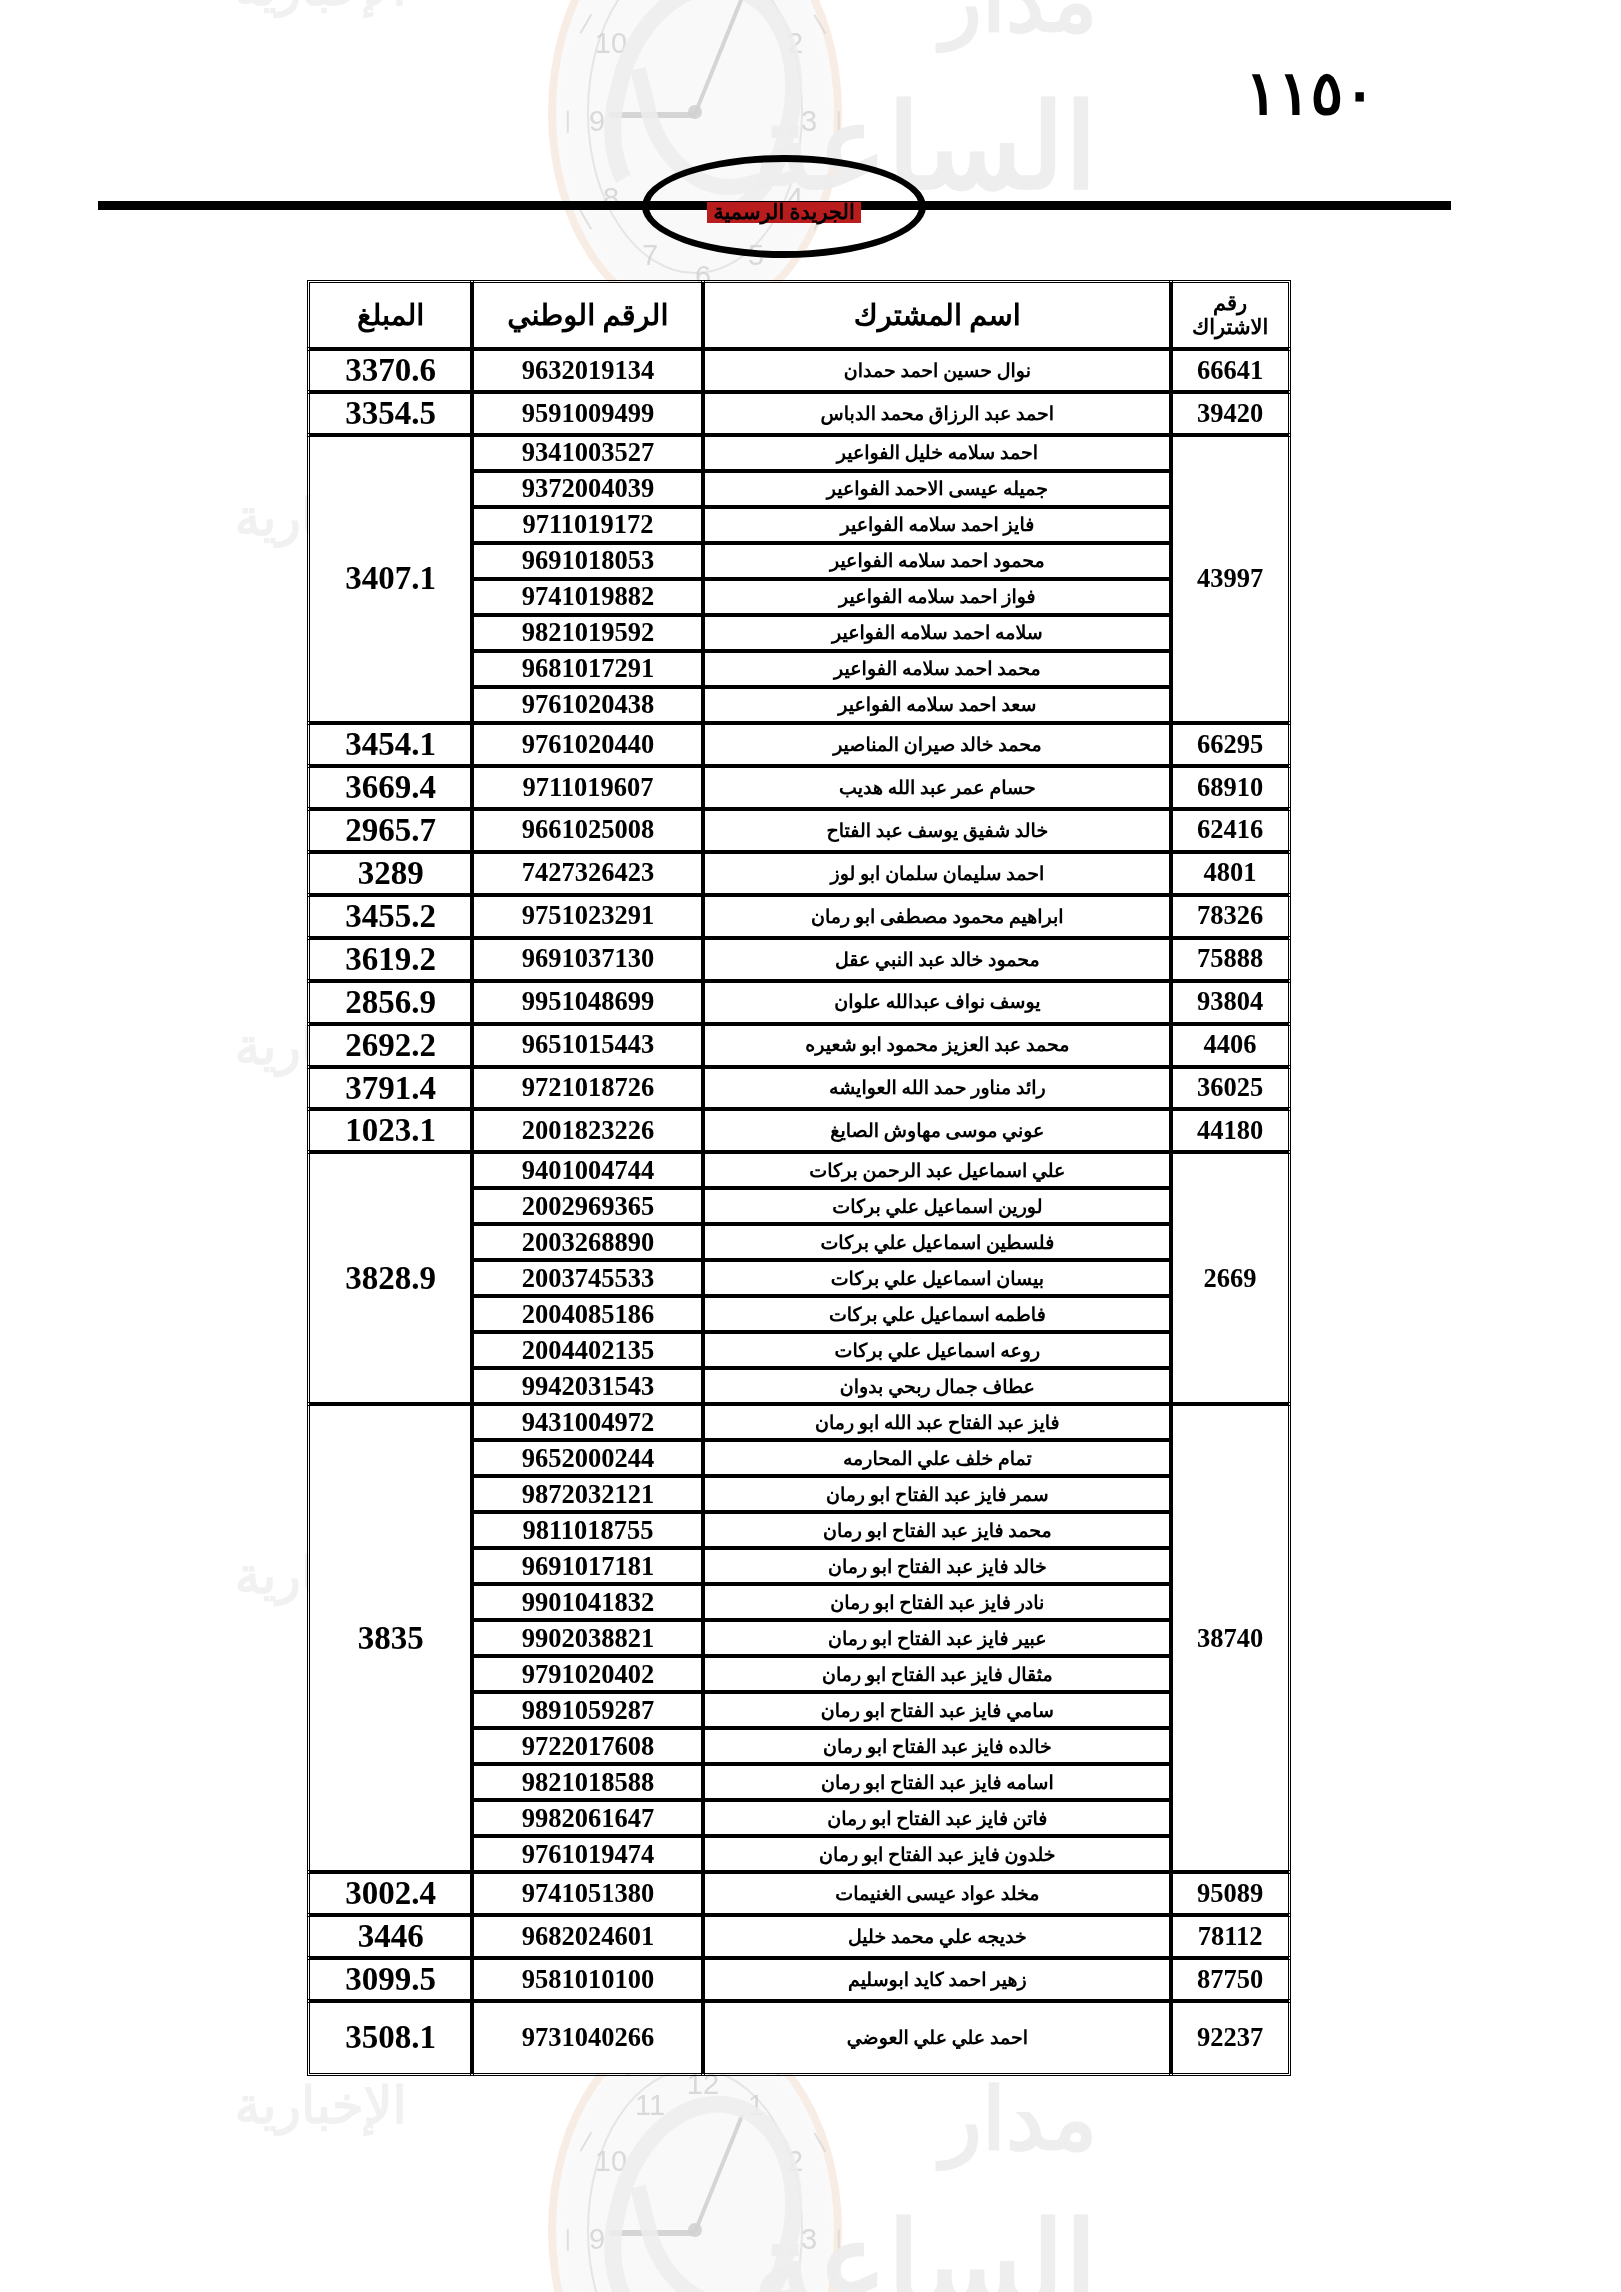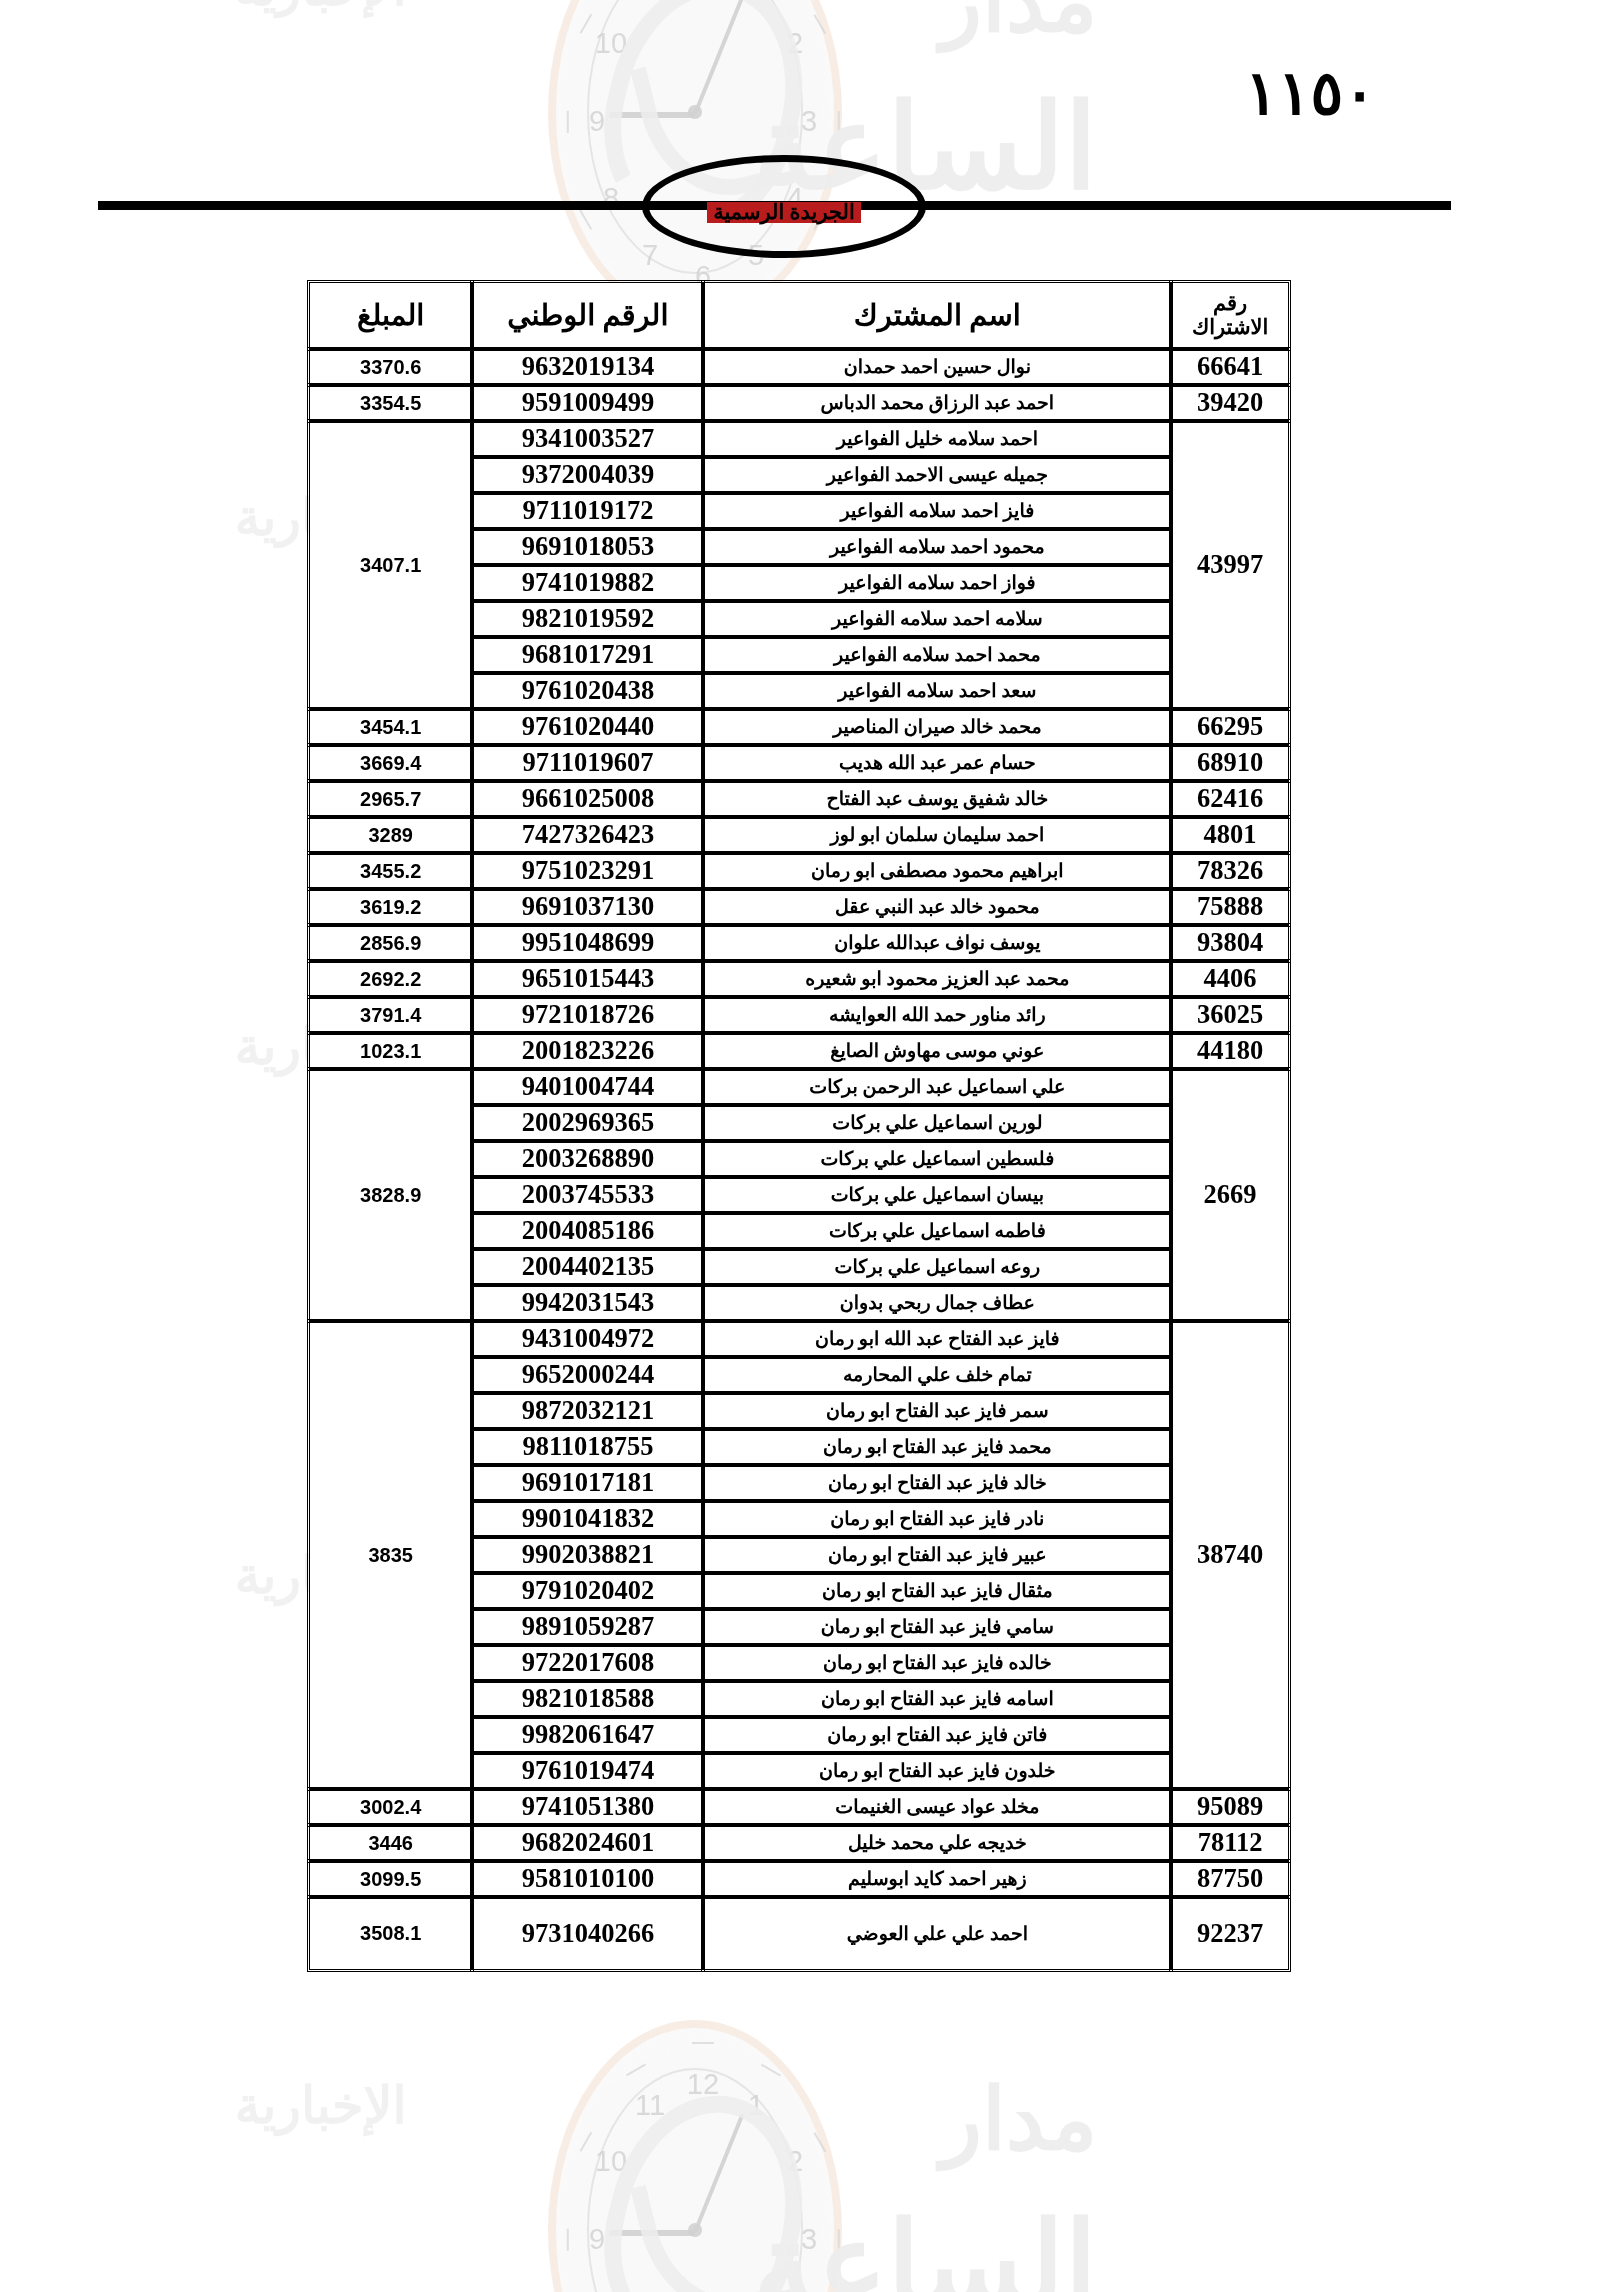--- a/index.html
+++ b/index.html
@@ -169,21 +169,21 @@
   thead th {
     height: 67px;
     font-size: 29px;
     padding-top: 3.9px;
   }
   thead th.hdr-sub { font-size: 21px; line-height: 1.15; }
 
   tbody td { height: 36px; font-size: 24.5px; }
   td.cell-name { font-size: 19px; }
   td.cell-num  { font-family: "Liberation Serif", serif; font-size: 26.5px; }
-  td.cell-amt  { font-family: Liberation Sans, sans-serif; font-size: 20px; }
+  td.cell-amt  { font-family: Liberation Serif, serif; font-size: 33px; }
   td.amt-group { vertical-align: top; padding-top: 2.9px; }
   td.amt-bottom { vertical-align: bottom; padding-bottom: 5.9px; }
   td.sub-top { vertical-align: top; padding-top: 3.9px; }
   tr.tall td { height: 73px; }
 </style>
 </head>
 <body>
 
 <div id="watermark-layer">
     <div class="wm-unit" style="left: 225px; top: -118px;">

